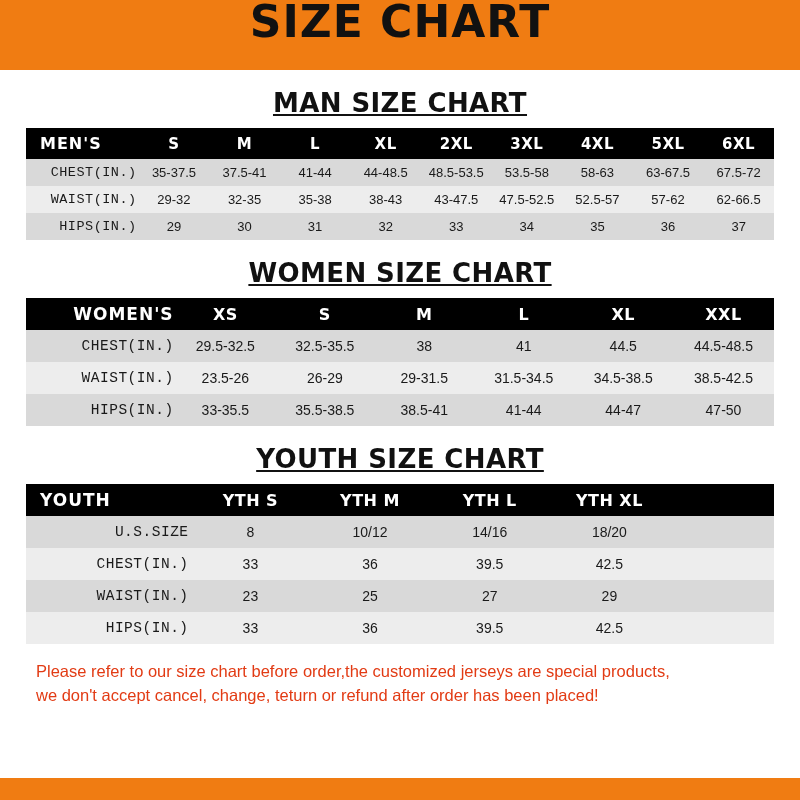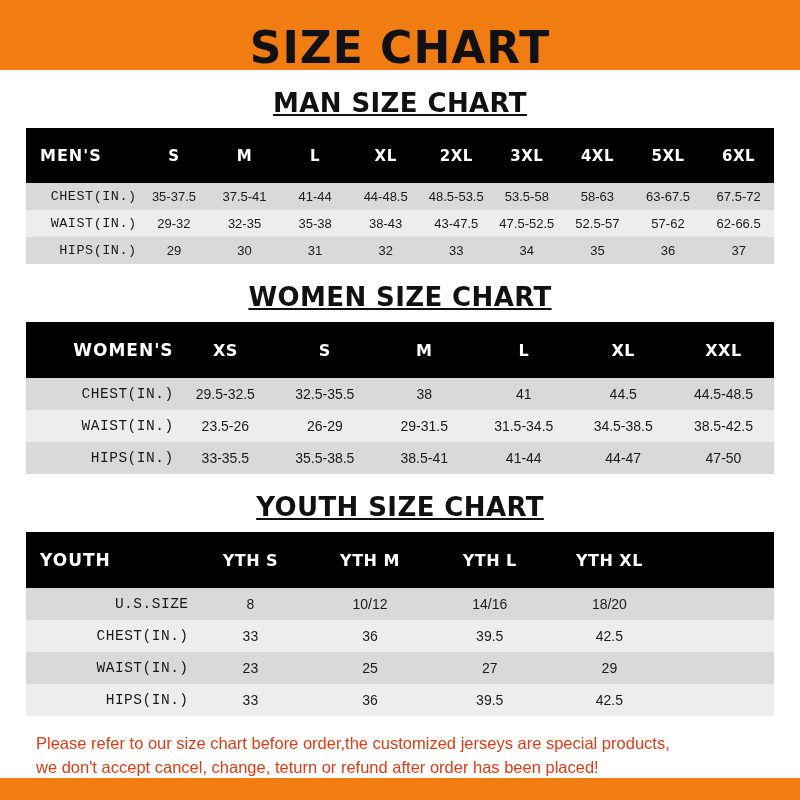--- a/index.html
+++ b/index.html
@@ -19,21 +19,21 @@
     height: 800px;
     background: #ffffff;
     box-sizing: border-box;
   }
   
   .header-band {
     position: relative;
     height: 70px;
     background: #f07c12;
     display: flex;
-    align-items: flex-end;
+    align-items: flex-start;
     justify-content: center;
   }
   .header-band .side {
     position: absolute;
     top: 0;
     bottom: 0;
     width: 36px;
     background: #f07c12;
   }
   .header-title {
@@ -66,21 +66,21 @@
     table-layout: fixed;
   }
   table.size-table thead tr {
     background: #000000;
   }
   table.size-table thead th {
     color: #ffffff;
     font-family: "DejaVu Sans", sans-serif;
     font-weight: bold;
     font-size: 15px;
-    padding: 18px 2px;
+    padding: 6px 2px;
     text-align: center;
     letter-spacing: 0.5px;
   }
   table.size-table thead th.rowlabel {
     text-align: left;
     padding-left: 14px;
     font-size: 16px;
     letter-spacing: 1px;
   }
   table.size-table tbody td {

